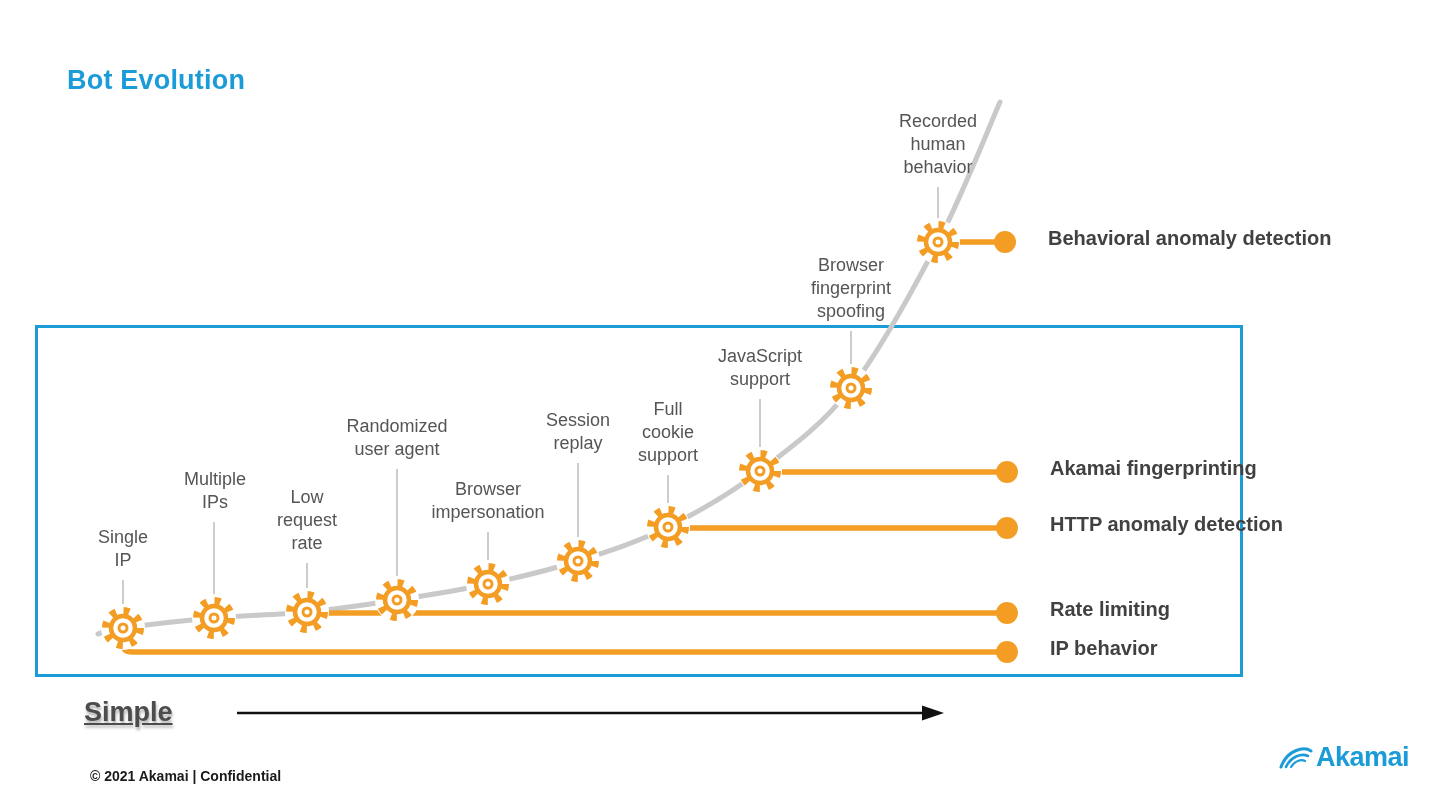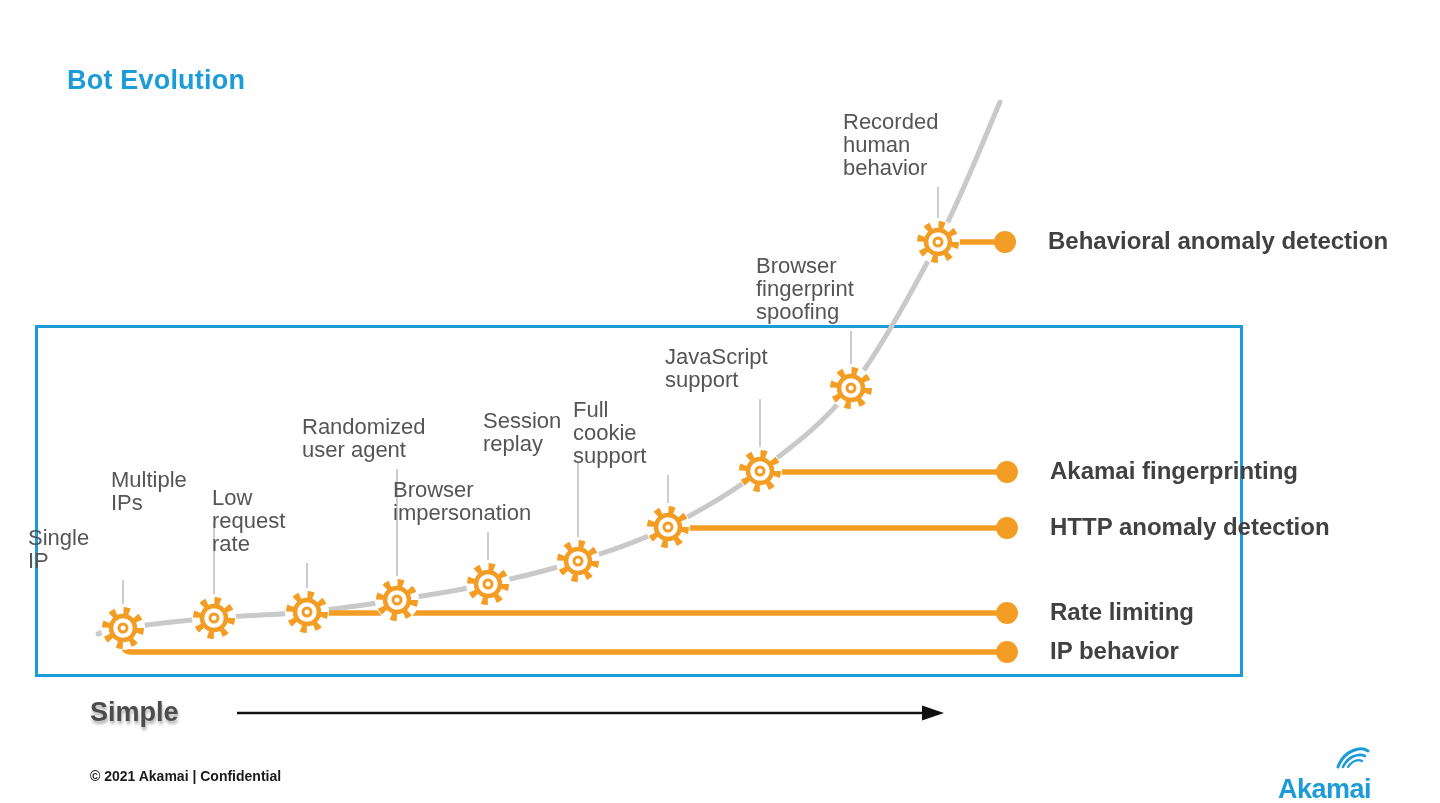--- a/index.html
+++ b/index.html
@@ -18,43 +18,43 @@
   .fsp-box {
     position: absolute; left: 35px; top: 325px; width: 1208px; height: 352px;
     border: 3px solid var(--blue, #1b9cd8); z-index: 1; background: transparent;
   }
   .fsp-label {
     position: absolute; left: 58px; top: 349px;
     font-size: 24.5px; line-height: 34px; color: var(--blue, #1b9cd8);
     white-space: pre-line; z-index: 3;
   }
   .tech-label {
-    position: absolute; width: 190px; text-align: left;
-    font-size: 22px; line-height: 23px; color: var(--tech-text, #555);
+    position: absolute; width: 190px; text-align: center;
+    font-size: 18px; line-height: 23px; color: var(--tech-text, #555);
     white-space: pre-line; z-index: 3;
   }
   .det-label {
-    position: absolute; font-size: 24px; font-weight: bold;
+    position: absolute; font-size: 20px; font-weight: bold;
     color: var(--det-text, #414141); z-index: 3; white-space: nowrap;
   }
   .axis-label {
     position: absolute; font-size: 27px; font-weight: bold;
     color: var(--axis-text, #4c4c4c);
     text-shadow: 1px 2.5px 3px rgba(110,110,110,0.55);
     z-index: 3;
   }
-  .axis-left  { left: 90px;  top: 697px; }
+  .axis-left  { left: 84px;  top: 697px; text-decoration: underline; }
   .axis-right { left: 1012px; top: 697px; }
   .copyright {
     position: absolute; left: 90px; top: 768px;
     font-size: 14px; color: #1a1a1a; z-index: 3; font-weight: bold;
   }
   .logo {
     position: absolute; left: 1278px; top: 742px;
-    display: flex; align-items: flex-end; gap: 2px; z-index: 3; flex-direction: column;
+    display: flex; align-items: flex-end; gap: 2px; z-index: 3;
   }
   .logo-text {
     font-size: 27px; font-weight: bold; color: var(--blue, #1b9cd8);
     letter-spacing: -0.5px; line-height: 30px;
   }
 </style>
 </head>
 <body>
 
 <div class="slide">
@@ -145,21 +145,21 @@
       <circle cx="1007" cy="528" r="11" fill="#f49d24"></circle>
       <circle cx="1007" cy="613" r="11" fill="#f49d24"></circle>
       <circle cx="1007" cy="652" r="11" fill="#f49d24"></circle>
       <line x1="237" y1="713" x2="926" y2="713" stroke="#111111" stroke-width="2.5"></line>
       <polygon points="944,713 922,705.5 922,720.5" fill="#111111"></polygon>
     </svg>
 
   <div id="labels">
       <div class="tech-label" style="left: 28px; top: 526px;">Single
 IP</div>
-      <div class="tech-label" style="left: 111px; top: 468px;">Multiple
+      <div class="tech-label" style="left: 120px; top: 468px;">Multiple
 IPs</div>
       <div class="tech-label" style="left: 212px; top: 486px;">Low
 request
 rate</div>
       <div class="tech-label" style="left: 302px; top: 415px;">Randomized
 user agent</div>
       <div class="tech-label" style="left: 393px; top: 478px;">Browser
 impersonation</div>
       <div class="tech-label" style="left: 483px; top: 409px;">Session
 replay</div>

